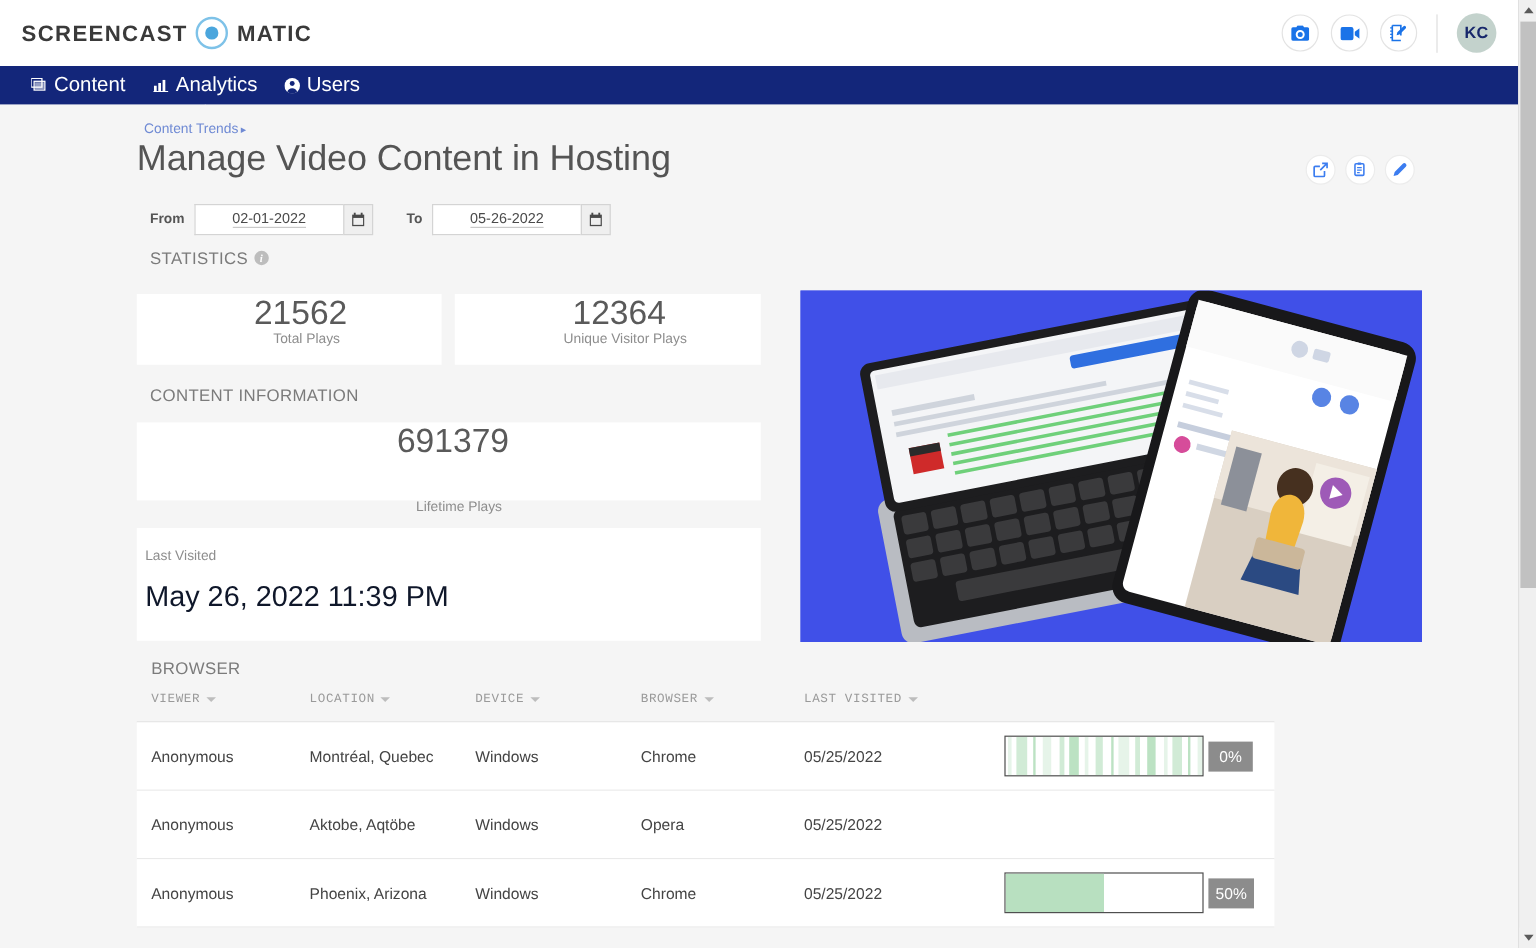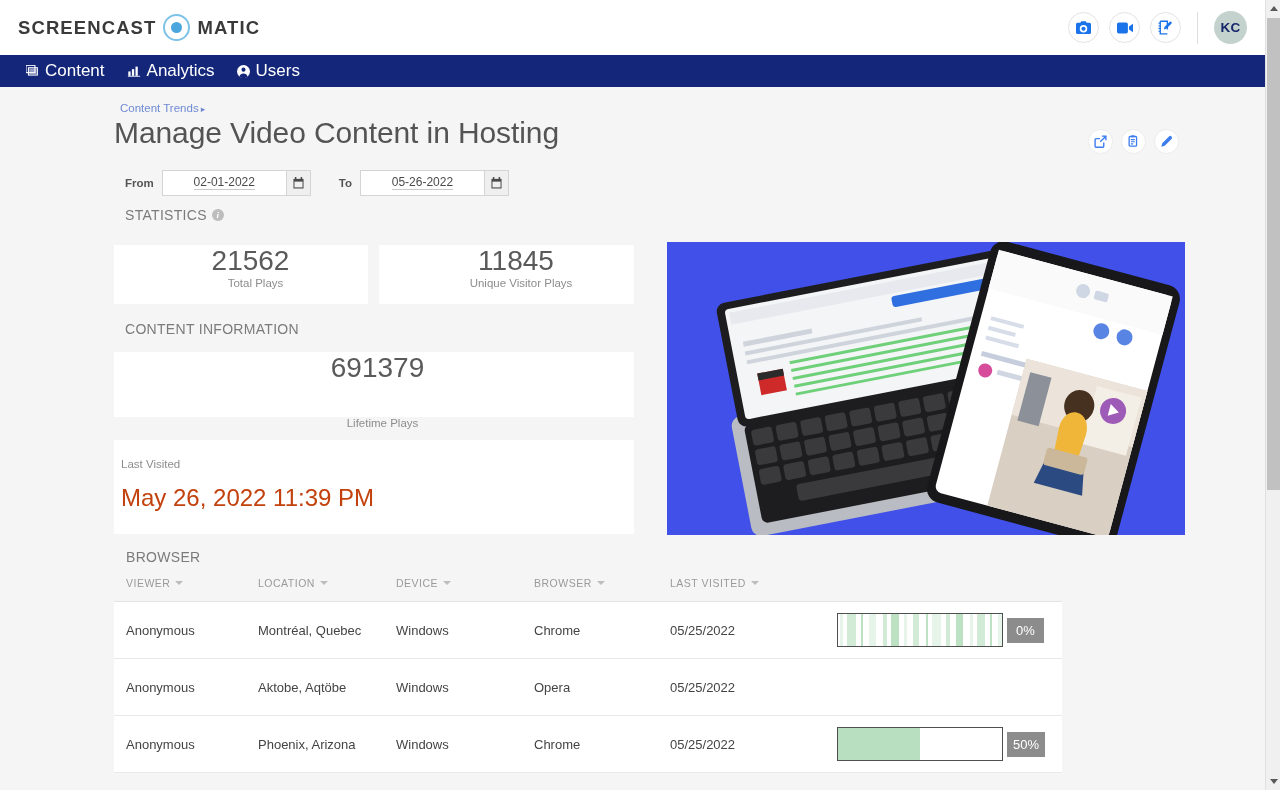--- a/index.html
+++ b/index.html
@@ -240,21 +240,21 @@
     padding: 18px 0 0 7px;
   }
   #lastvisit .lv-lbl {
     font-size: 11.5px;
     color: #8d8d8d;
     margin-left: 0px;
   }
   #lastvisit .lv-val {
     font-size: 24px;
     font-weight: 300;
-    color: #c2410c;
+    color: #0f172a;
     margin-top: 14px;
   }
 
   
   #thumb {
     position: absolute;
     left: 667px; top: 168px;
     width: 518px; height: 293px;
     background: #4050e8;
     overflow: hidden;
@@ -263,20 +263,21 @@
     position: absolute;
     left: 114px; top: 500px;
     width: 948px;
   }
   .thead {
     display: flex;
     height: 28px;
     align-items: flex-start;
     padding-top: 3px;
     border-bottom: 1px solid #e4e4e4;
+    font-family: Liberation Mono, monospace;
   }
   .th {
     font-size: 10.5px;
     color: #9a9a9a;
     letter-spacing: .5px;
     display: flex; align-items: center; gap: 5px;
     cursor: pointer;
   }
   .caret {
     width: 0; height: 0;
@@ -483,21 +484,21 @@
         <span>STATISTICS</span>
         <span class="infodot">i</span>
       </div>
 
       <div class="card" style="left:114px; top:171px; width:254px; height:59px; padding-left:19px;">
         <span class="bignum">21562</span>
         <span class="caption">Total Plays</span>
       </div>
 
       <div class="card" style="left:379px; top:171px; width:255px; height:59px; padding-left:19px;">
-        <span class="bignum">11845</span>
+        <span class="bignum">12364</span>
         <span class="caption">Unique Visitor Plays</span>
       </div>
 
       <div class="sect" style="left:125px; top:247px;">
         <span>CONTENT INFORMATION</span>
       </div>
 
       <div class="card" style="left:114px; top:278px; width:520px; height:65px; padding-left:7px;gap:33px;">
         <span class="bignum">691379</span>
         <span class="caption">Lifetime Plays</span>

